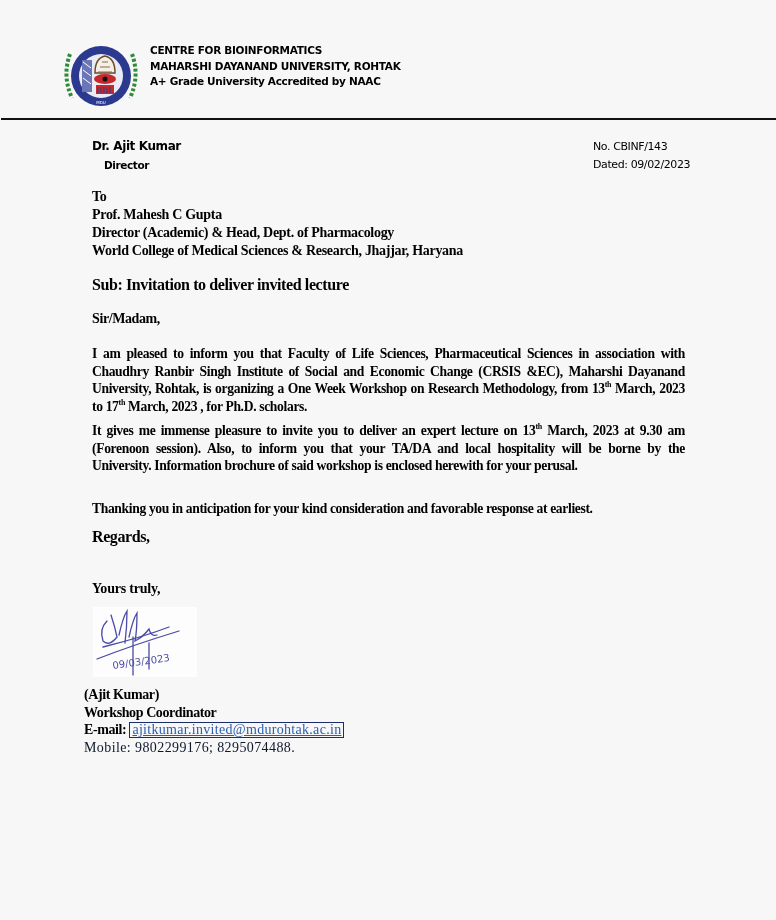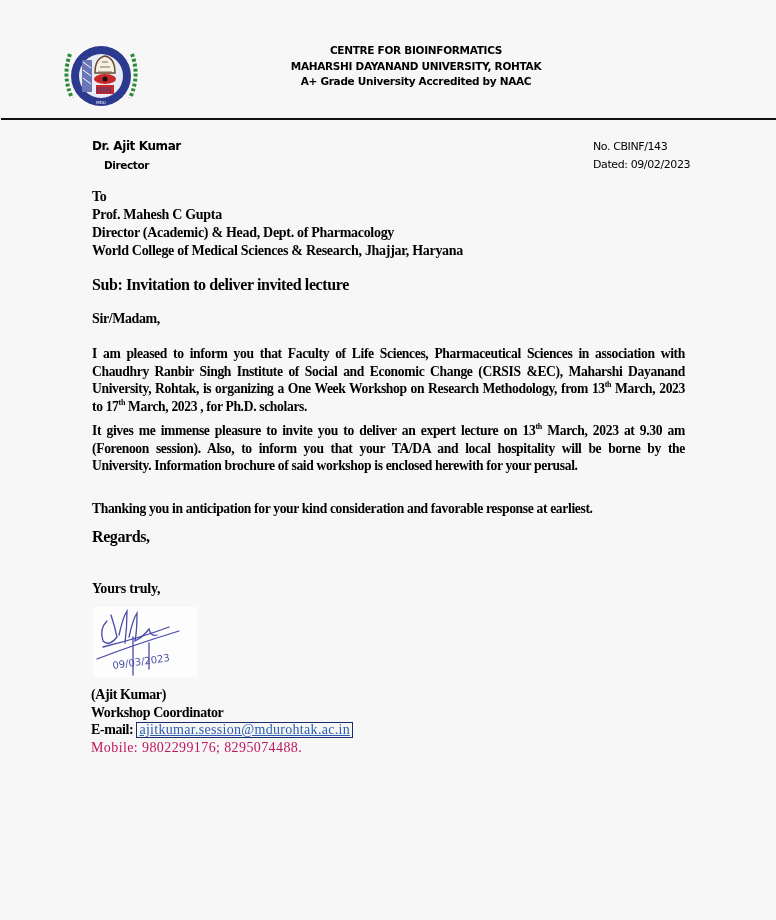--- a/index.html
+++ b/index.html
@@ -1,21 +1,21 @@
 <!DOCTYPE html>
 <html><head>
 <meta charset="utf-8">
 <style>
   * { margin: 0; padding: 0; box-sizing: border-box; }
   html, body { width: 776px; height: 920px; background: #f7f7f7; overflow: hidden; }
   body { position: relative; color: #000; font-family: "Liberation Serif", serif; }
 
   .letterhead { position: absolute; left: 0; top: 0; width: 776px; height: 120px; }
   .logo { position: absolute; left: 62px; top: 40px; width: 78px; height: 72px; }
-  .lh-text { position: absolute; left: 150px; top: 43px; width: 532px; text-align: center;
+  .lh-text { position: absolute; left: 150px; top: 43px; width: 532px; text-align: left;
              font-family: "DejaVu Sans", sans-serif; font-weight: bold; font-size: 10.5px;
              line-height: 15.5px; letter-spacing: -0.3px; }
   .lh-text div { white-space: nowrap; }
   .rule { position: absolute; left: 1px; top: 118px; width: 782px; height: 1.5px; background: #111; }
 
   .sender { position: absolute; left: 92px; top: 138px; font-family: "DejaVu Sans", sans-serif;
             font-weight: bold; letter-spacing: -0.4px; }
   .sender .name { font-size: 12px; line-height: 17px; }
   .sender .role { font-size: 10.5px; line-height: 17px; margin-top: 2px; margin-left: 12px; }
 
@@ -36,26 +36,26 @@
           font-weight: bold; text-align: justify; letter-spacing: -0.35px; }
   .para sup { font-size: 8px; line-height: 0; vertical-align: super; }
   .p1 { top: 345px; }
   .p2 { top: 422px; }
   .p3 { top: 500px; white-space: nowrap; }
   .regards { position: absolute; left: 92px; top: 528px; font-size: 16px; font-weight: bold; letter-spacing: -0.4px; }
   .closing { position: absolute; left: 92px; top: 581px; font-size: 14px; font-weight: bold; letter-spacing: -0.2px; }
 
   .signature { position: absolute; left: 93px; top: 607px; width: 104px; height: 70px; background: #fdfdfd; }
 
-  .signoff { position: absolute; left: 91px; top: 686px; font-size: 14px; line-height: 17.5px; }
+  .signoff { position: absolute; left: 84px; top: 686px; font-size: 14px; line-height: 17.5px; }
   .signoff .b { font-weight: bold; letter-spacing: -0.4px; }
   .signoff .email-row { font-weight: bold; letter-spacing: -0.4px; white-space: nowrap; }
   .email-link { display: inline-block; font-weight: normal; color: #2a5db0; text-decoration: underline;
                 border: 1px solid #1a2c6b; padding: 0 2px; line-height: 14px; letter-spacing: 0.3px; }
-  .mobile { font-weight: normal; color: #be185d; letter-spacing: 0.4px; white-space: nowrap; }
+  .mobile { font-weight: normal; color: #0f172a; letter-spacing: 0.4px; white-space: nowrap; }
 </style>
 </head>
 <body>
 
 <div class="letterhead">
   <div class="logo">
     <svg width="78" height="72" viewBox="0 0 78 72">
 
       <path d="M8 14 Q0 36 10 58" stroke="#2e8b3a" stroke-width="4" fill="none" stroke-dasharray="3 2"></path>
       <path d="M70 14 Q78 36 68 58" stroke="#2e8b3a" stroke-width="4" fill="none" stroke-dasharray="3 2"></path>
@@ -125,15 +125,15 @@
       <path d="M40 30 L40 68"></path>
       <path d="M56 36 L56 62"></path>
     </g>
     <text x="20" y="62" font-size="10" fill="#4a4aa8" font-family="DejaVu Sans, sans-serif" transform="rotate(-8 20 62)">09/03/2023</text>
   </svg>
 </div>
 
 <div class="signoff">
   <div class="b">(Ajit Kumar)</div>
   <div class="b">Workshop Coordinator</div>
-  <div class="email-row"><span>E-mail: </span><a class="email-link">ajitkumar.session@mdurohtak.ac.in</a></div>
+  <div class="email-row"><span>E-mail: </span><a class="email-link">ajitkumar.invited@mdurohtak.ac.in</a></div>
   <div class="mobile">Mobile: 9802299176; 8295074488.</div>
 </div>
 
 </body></html>

